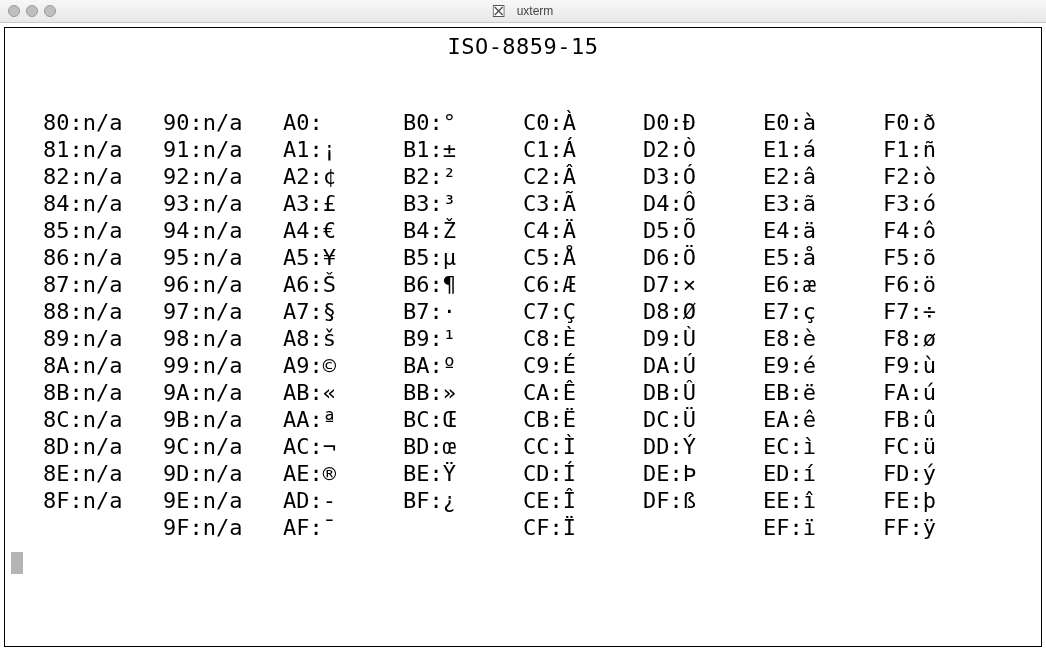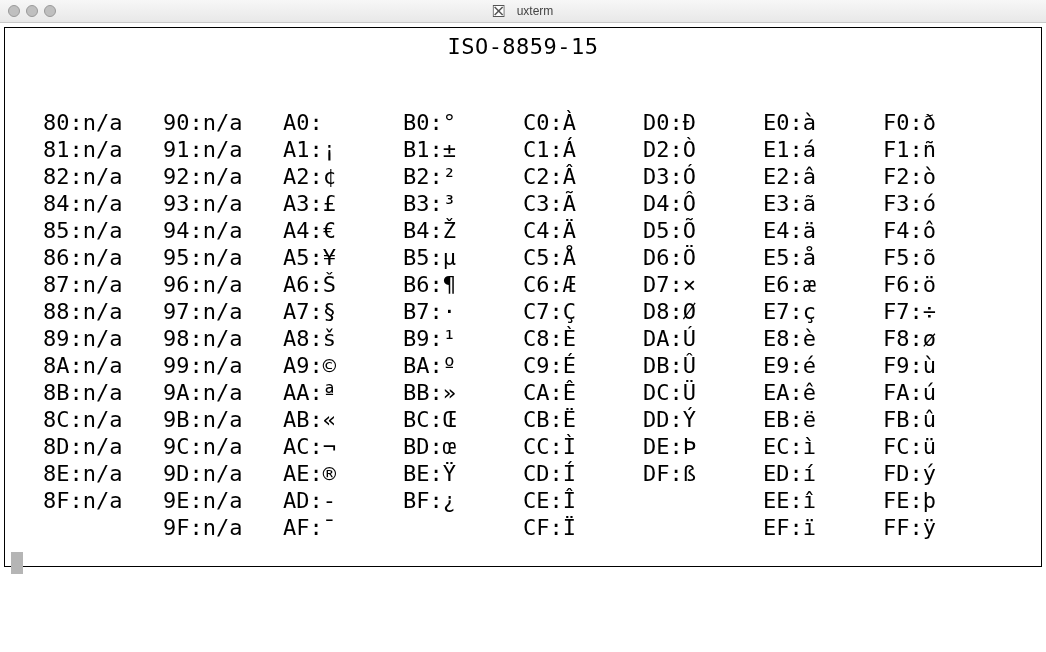--- a/index.html
+++ b/index.html
@@ -42,21 +42,21 @@
     display: flex;
     align-items: center;
     gap: 12px;
   }
   .title-center svg {
     display: block;
   }
   .term-frame {
     border: 1px solid #000;
     margin: 4px;
-    height: 540px;
+    height: 620px;
     box-sizing: border-box;
     padding: 4px 6px;
     position: relative;
   }
   .term-heading {
     text-align: center;
     font-size: 22px;
     font-weight: 500;
     margin-top: 2px;
     letter-spacing: 0.5px;
@@ -150,22 +150,22 @@
         <div class="cell">A0: </div>
         <div class="cell">A1:¡</div>
         <div class="cell">A2:¢</div>
         <div class="cell">A3:£</div>
         <div class="cell">A4:€</div>
         <div class="cell">A5:¥</div>
         <div class="cell">A6:Š</div>
         <div class="cell">A7:§</div>
         <div class="cell">A8:š</div>
         <div class="cell">A9:©</div>
+        <div class="cell">AB:«</div>
         <div class="cell">AA:ª</div>
-        <div class="cell">AB:«</div>
         <div class="cell">AC:¬</div>
         <div class="cell">AE:®</div>
         <div class="cell">AD:-</div>
         <div class="cell">AF:¯</div>
       </div>
       <div class="col">
         <div class="cell">B0:°</div>
         <div class="cell">B1:±</div>
         <div class="cell">B2:²</div>
         <div class="cell">B3:³</div>
@@ -201,40 +201,41 @@
       </div>
       <div class="col">
         <div class="cell">D0:Ð</div>
         <div class="cell">D2:Ò</div>
         <div class="cell">D3:Ó</div>
         <div class="cell">D4:Ô</div>
         <div class="cell">D5:Õ</div>
         <div class="cell">D6:Ö</div>
         <div class="cell">D7:×</div>
         <div class="cell">D8:Ø</div>
+        <div class="cell">D9:Ù</div>
         <div class="cell">DA:Ú</div>
         <div class="cell">DB:Û</div>
         <div class="cell">DC:Ü</div>
         <div class="cell">DD:Ý</div>
         <div class="cell">DE:Þ</div>
         <div class="cell">DF:ß</div>
       </div>
       <div class="col">
         <div class="cell">E0:à</div>
         <div class="cell">E1:á</div>
         <div class="cell">E2:â</div>
         <div class="cell">E3:ã</div>
         <div class="cell">E4:ä</div>
         <div class="cell">E5:å</div>
         <div class="cell">E6:æ</div>
         <div class="cell">E7:ç</div>
         <div class="cell">E8:è</div>
         <div class="cell">E9:é</div>
+        <div class="cell">EB:ë</div>
         <div class="cell">EA:ê</div>
-        <div class="cell">EB:ë</div>
         <div class="cell">EC:ì</div>
         <div class="cell">ED:í</div>
         <div class="cell">EE:î</div>
         <div class="cell">EF:ï</div>
       </div>
       <div class="col">
         <div class="cell">F0:ð</div>
         <div class="cell">F1:ñ</div>
         <div class="cell">F2:ò</div>
         <div class="cell">F3:ó</div>

